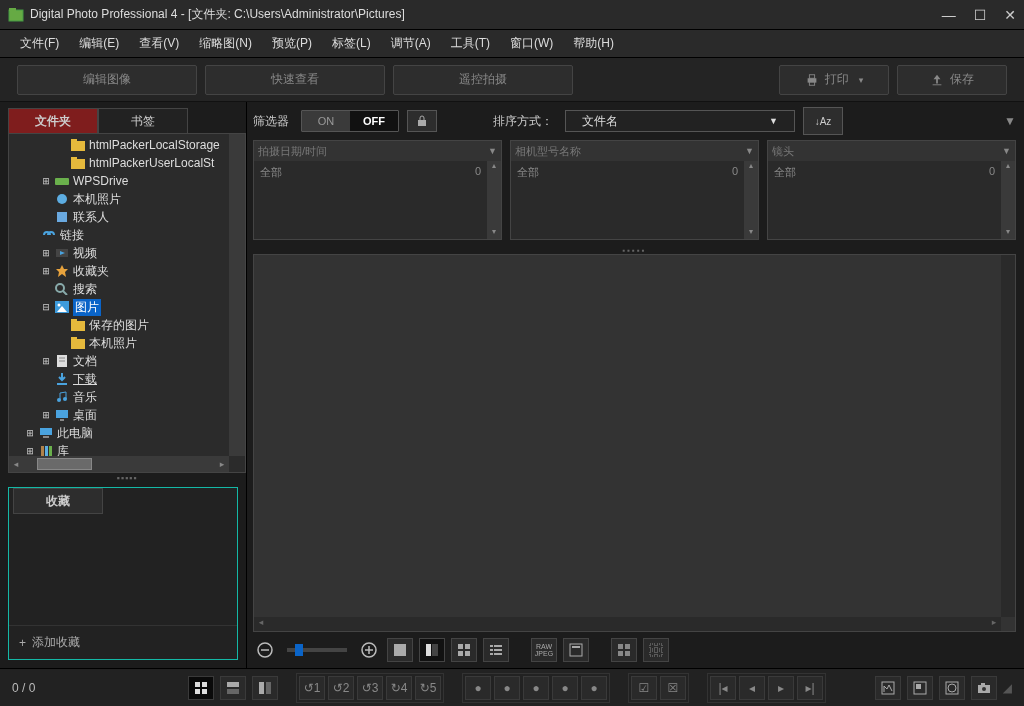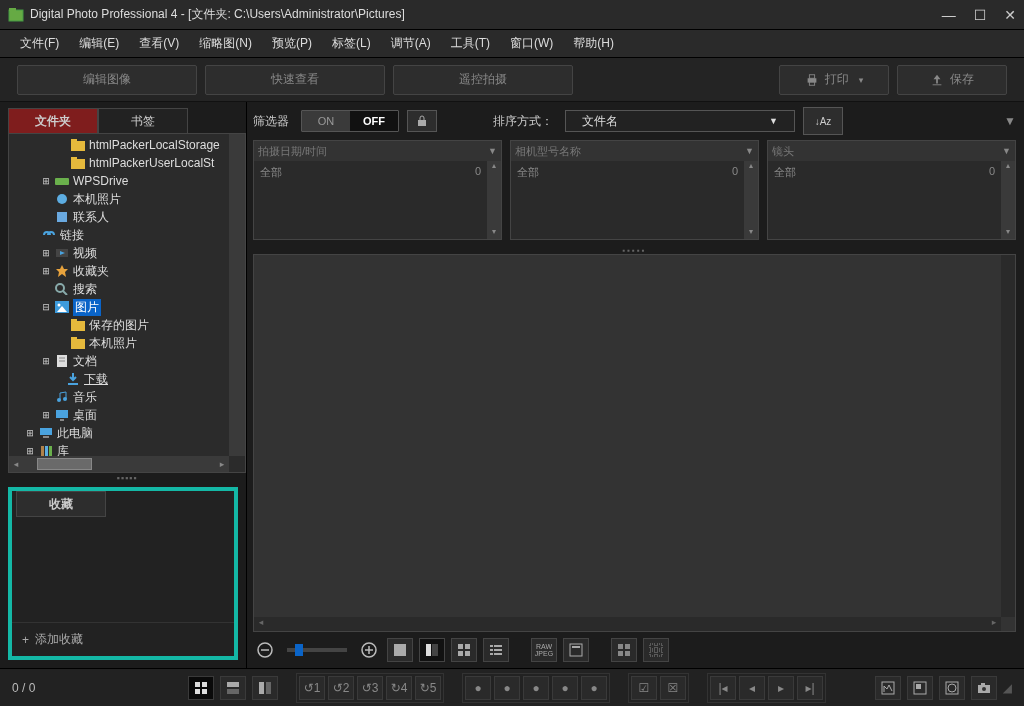--- a/index.html
+++ b/index.html
@@ -26,21 +26,21 @@
 .tree { padding: 2px 0; height: 324px; overflow: hidden; }
 .tree-row { display: flex; align-items: center; height: 18px; color: #ddd; white-space: nowrap; font-size: 12px; cursor: pointer; }
 .tree-row .exp { width: 10px; text-align: center; color: #ccc; font-size: 9px; }
 .tree-row .ico { width: 16px; height: 14px; margin: 0 3px; display: flex; align-items: center; justify-content: center; }
 .tree-row.selected .lbl { background: #0a64c8; color: #fff; padding: 0 2px; }
 .tree-scroll-h { position: absolute; bottom: 0; left: 0; right: 16px; height: 16px; background: #3a3a3a; display: flex; align-items: center; }
 .tree-scroll-h .thumb { background: #6a6a6a; height: 12px; margin: 0 14px; flex: 0 0 55px; border: 1px solid #888; }
 .tree-scroll-h .arr { width: 14px; text-align: center; color: #888; font-size: 9px; }
 .tree-scroll-v { position: absolute; top: 0; right: 0; bottom: 16px; width: 16px; background: #3a3a3a; }
 .grip { height: 10px; display: flex; justify-content: center; align-items: center; color: #666; letter-spacing: 1px; font-size: 9px; }
-.fav-panel { border: 4px solid #14b8a6; background: #222; margin: 4px 8px 8px 0; flex: 1; display: flex; flex-direction: column; }
+.fav-panel { border: 1px solid #14b8a6; background: #222; margin: 4px 8px 8px 0; flex: 1; display: flex; flex-direction: column; }
 .fav-tabs { height: 26px; display: flex; }
 .fav-tab { width: 90px; text-align: center; line-height: 24px; color: #ccc; border: 1px solid #444; background: #2d2d2d; margin: 0 0 0 4px; font-size: 12px; font-weight: bold; }
 .fav-add { padding: 8px 10px; color: #aaa; cursor: pointer; display: flex; align-items: center; gap: 6px; border-top: 1px solid #333; margin-top: auto; }
 .content { flex: 1; display: flex; flex-direction: column; padding: 6px 8px 0 6px; }
 .filter-bar { display: flex; align-items: center; gap: 8px; height: 26px; margin-bottom: 6px; }
 .filter-label { color: #ccc; font-size: 12px; padding-right: 4px; }
 .seg { display: flex; border: 1px solid #555; border-radius: 1px; overflow: hidden; }
 .seg .seg-btn { width: 48px; height: 20px; line-height: 20px; text-align: center; font-size: 11px; cursor: pointer; }
 .seg .on { background: #3a3a3a; color: #999; }
 .seg .off { background: #111; color: #fff; font-weight: bold; }
@@ -266,21 +266,21 @@
             <span class="exp">⊞</span>
             <span class="ico">
               <svg width="14" height="12">
                 <rect x="2" y="0" width="10" height="12" fill="#ddd"></rect>
                 <line x1="4" y1="3" x2="10" y2="3" stroke="#888"></line>
                 <line x1="4" y1="6" x2="10" y2="6" stroke="#888"></line>
               </svg>
             </span>
             <span class="lbl">文档</span>
           </div>
-          <div class="tree-row" style="padding-left: 43px; text-decoration: underline;">
+          <div class="tree-row" style="padding-left: 32px; text-decoration: underline;">
             <span class="exp"></span>
             <span class="ico">
               <svg width="14" height="12">
                 <path d="M7 0v7M4 4l3 3 3-3" stroke="#4aa3df" fill="none" stroke-width="2"></path>
                 <line x1="2" y1="11" x2="12" y2="11" stroke="#4aa3df" stroke-width="2"></line>
               </svg>
             </span>
             <span class="lbl">下载</span>
           </div>
           <div class="tree-row" style="padding-left: 32px;">

